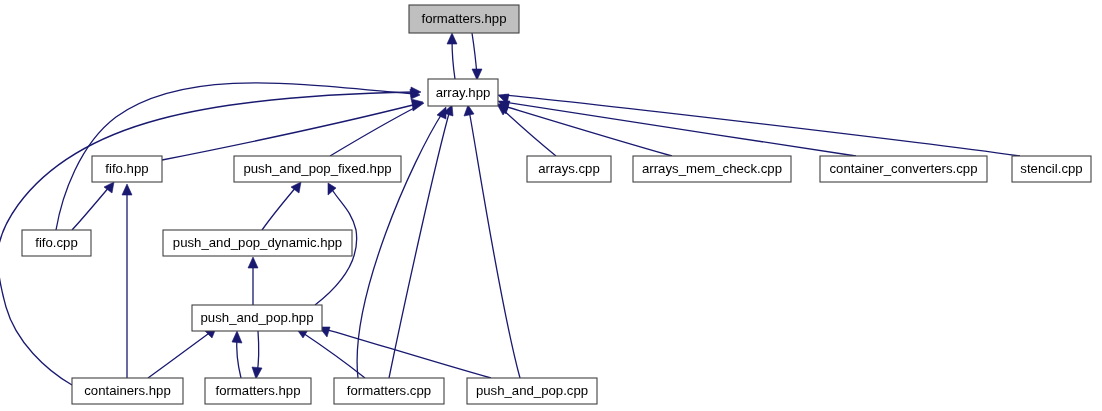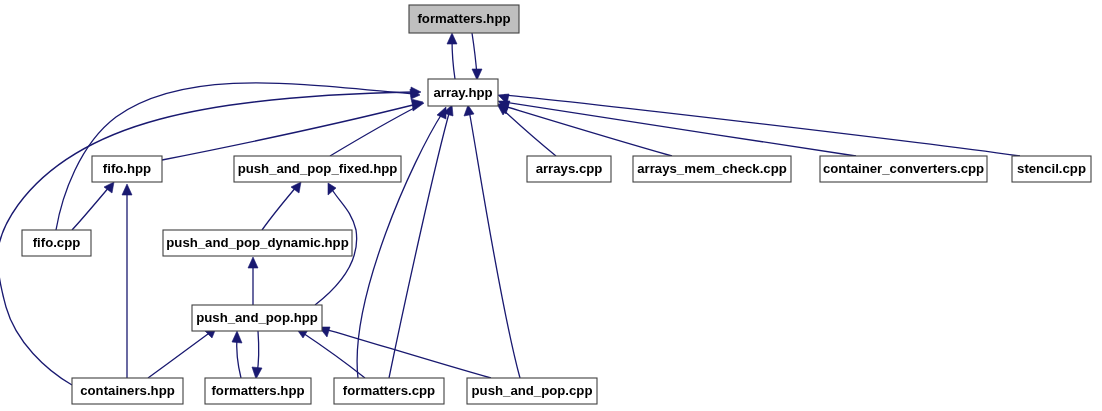--- a/index.html
+++ b/index.html
@@ -10,21 +10,20 @@
   body {
     width: 1102px;
     height: 411px;
     font-family: "Liberation Sans", sans-serif;
     overflow: hidden;
   }
   #graph-root {
     position: relative;
     width: 1102px;
     height: 411px;
-    font-weight: bold;
   }
   svg#dep-graph {
     display: block;
     width: 1102px;
     height: 411px;
   }
   .edge-path {
     fill: none;
     stroke: #191970;
     stroke-width: 1.3;

